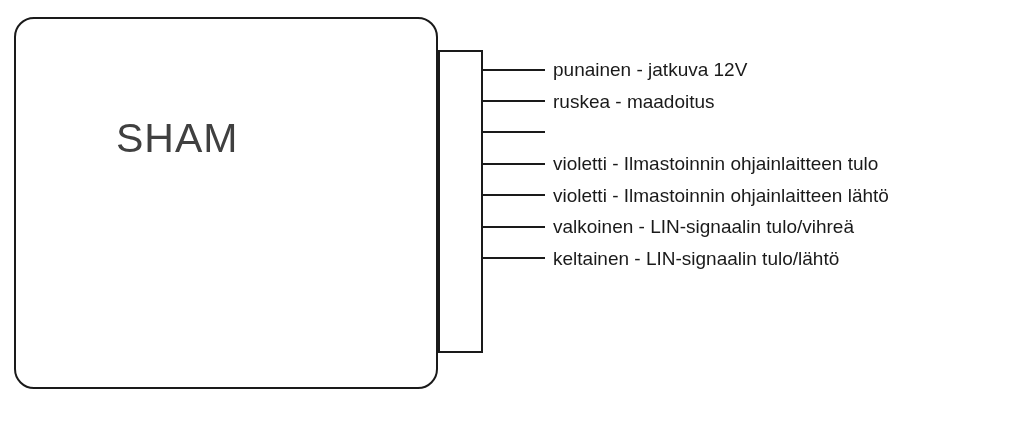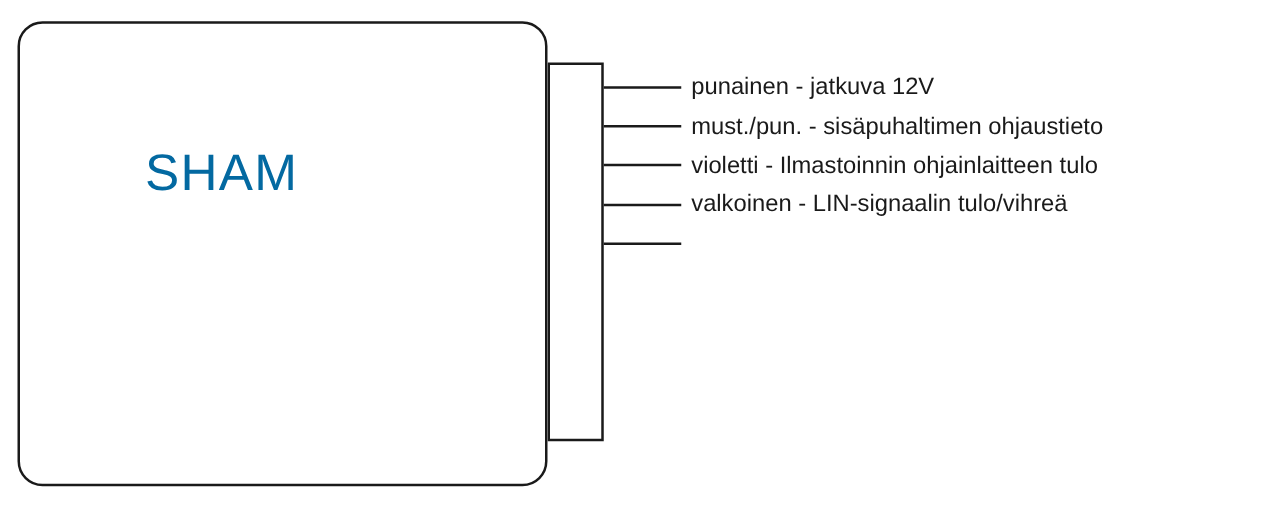--- a/index.html
+++ b/index.html
@@ -25,21 +25,21 @@
     border: 2px solid #1a1a1a;
     border-radius: 20px;
     background: #ffffff;
   }
   .device-label {
     position: absolute;
     left: 100px;
     top: 99px;
     font-size: 41px;
     letter-spacing: 1px;
-    color: #0369a1;
+    color: #404040;
     line-height: 1;
   }
   .connector-block {
     position: absolute;
     left: 438px;
     top: 50px;
     width: 45px;
     height: 303px;
     border: 2px solid #1a1a1a;
     background: #ffffff;
@@ -80,38 +80,46 @@
 
   <div class="connector-block"></div>
 
   <div class="wire-rows">
 
     <div class="wire-row">
       <div class="wire-line"></div>
       <span class="wire-label">punainen - jatkuva 12V</span>
     </div>
 
+    <div class="wire-row">
+      <div class="wire-line"></div>
+      <span class="wire-label">ruskea - maadoitus</span>
+    </div>
 
     <div class="wire-row">
       <div class="wire-line"></div>
-      <span class="wire-label">must./pun. - sisäpuhaltimen ohjaustieto</span>
     </div>
 
 
 
     <div class="wire-row">
       <div class="wire-line"></div>
       <span class="wire-label">violetti - Ilmastoinnin ohjainlaitteen tulo</span>
     </div>
 
+    <div class="wire-row">
+      <div class="wire-line"></div>
+      <span class="wire-label">violetti - Ilmastoinnin ohjainlaitteen lähtö</span>
+    </div>
 
     <div class="wire-row">
       <div class="wire-line"></div>
       <span class="wire-label">valkoinen - LIN-signaalin tulo/vihreä</span>
     </div>
 
     <div class="wire-row">
       <div class="wire-line"></div>
+      <span class="wire-label">keltainen - LIN-signaalin tulo/lähtö</span>
     </div>
 
   </div>
 
 </div>
 
 </body></html>

